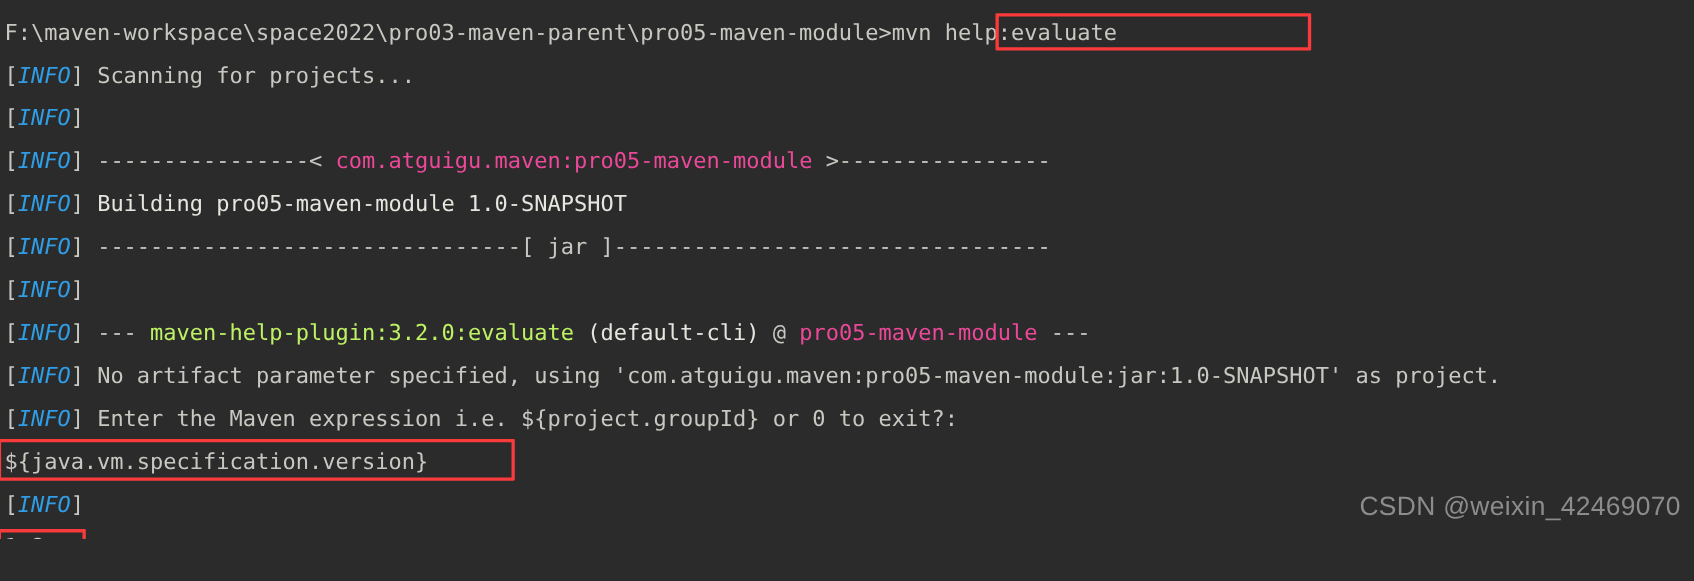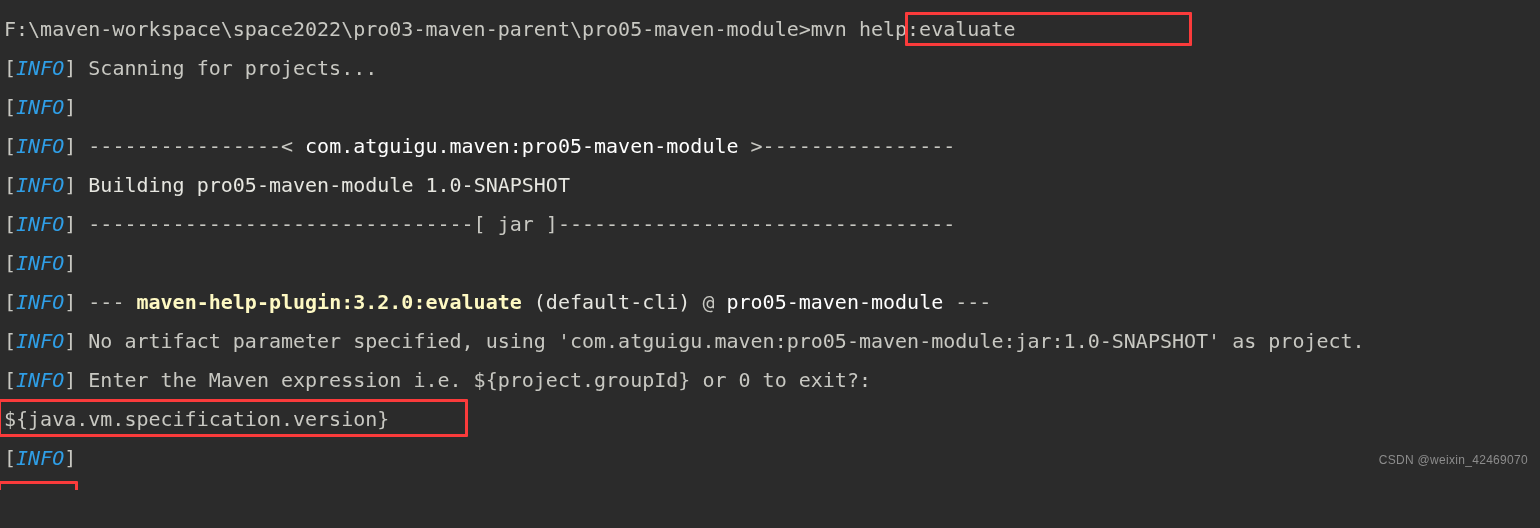--- a/index.html
+++ b/index.html
@@ -27,22 +27,22 @@
     width: 1540px;
   }
   .line {
     height: 39px;
     white-space: pre;
     overflow: visible;
   }
   
   .c-default { color: #c8c8c2; }
   .c-blue    { color: #2f9ee6; font-style: italic; }
-  .c-teal    { color: #ffffff; text-align: right; }
-  .c-green   { color: #fef9c3; font-weight: bold; }
+  .c-teal    { color: #ec4899; text-align: right; }
+  .c-green   { color: #bef264; }
   .c-bold    { color: #e6e6e0; font-weight: normal; }
   .c-bracket { color: #c8c8c2; }
 
   
   .redbox {
     position: absolute;
     border: 3px solid #fb3b3b;
     box-sizing: border-box;
     pointer-events: none;
     border-radius: 1px;
@@ -64,21 +64,21 @@
     top: 481px;
     width: 80px;
     height: 32px;
   }
 
   #watermark {
     position: absolute;
     right: 12px;
     bottom: 10px;
     font-family: "Liberation Sans", sans-serif;
-    font-size: 12px;
+    font-size: 24px;
     color: #8c8c8c;
     letter-spacing: 0.3px;
     white-space: pre;
   }
 </style>
 </head>
 <body>
 
 <div id="terminal">
 

